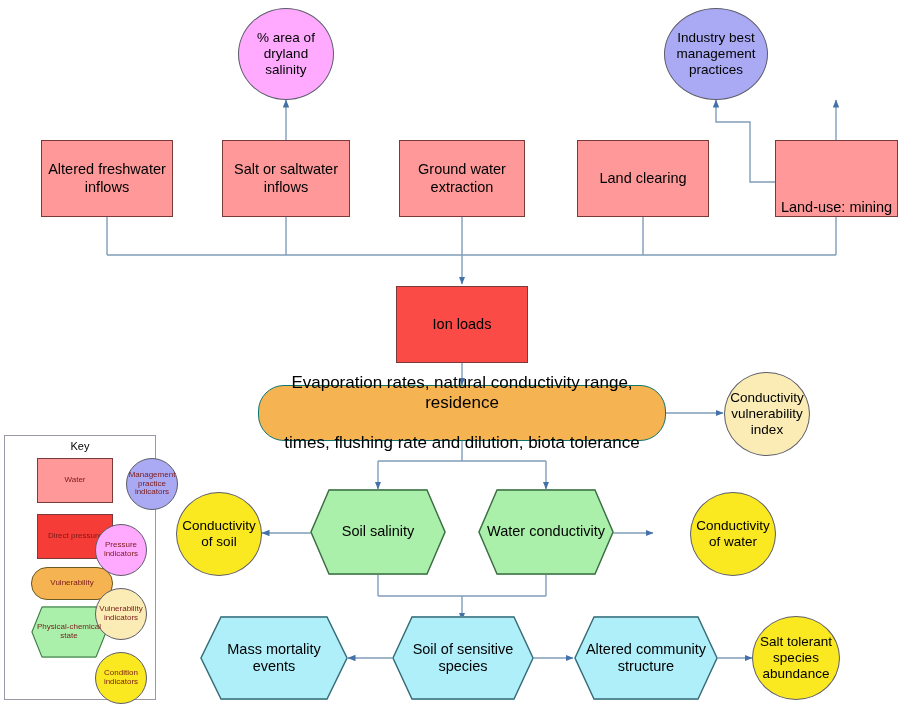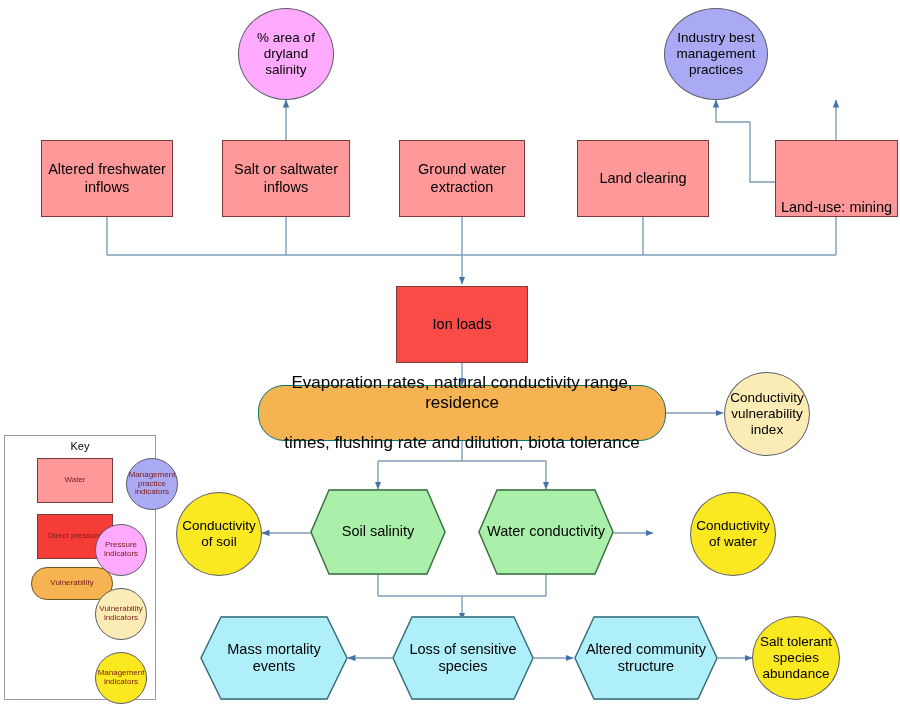--- a/index.html
+++ b/index.html
@@ -182,21 +182,21 @@
       <polygon points="21,1 127,1 147,42 127,83 21,83 1,42" fill="none" stroke="#3a6b74" stroke-width="1.4" vector-effect="non-scaling-stroke"></polygon>
     </svg>
     <span class="lbl">Mass mortality events</span>
   </div>
 
   <div class="node hex hexblue" style="left:392px;top:616px;width:142px;height:84px;position:absolute;">
     <div class="hexbg"></div>
     <svg class="hexln" viewBox="0 0 142 84" preserveAspectRatio="none">
       <polygon points="20,1 122,1 141,42 122,83 20,83 1,42" fill="none" stroke="#3a6b74" stroke-width="1.4" vector-effect="non-scaling-stroke"></polygon>
     </svg>
-    <span class="lbl">Loss of sensitive species</span>
+    <span class="lbl">Soil of sensitive species</span>
   </div>
 
   <div class="node hex hexblue" style="left:574px;top:616px;width:144px;height:84px;position:absolute;">
     <div class="hexbg"></div>
     <svg class="hexln" viewBox="0 0 144 84" preserveAspectRatio="none">
       <polygon points="20,1 124,1 143,42 124,83 20,83 1,42" fill="none" stroke="#3a6b74" stroke-width="1.4" vector-effect="non-scaling-stroke"></polygon>
     </svg>
     <span class="lbl">Altered community structure</span>
   </div>
 
@@ -212,31 +212,38 @@
     </div>
 
     <div class="kitem krect kdirect" style="left:32px;top:78px;width:76px;height:45px;">
       <span>Direct pressure</span>
     </div>
 
     <div class="kitem kround" style="left:26px;top:131px;width:82px;height:33px;">
       <span>Vulnerability</span>
     </div>
 
+    <div class="kitem khex kgreen" style="left:26px;top:170px;width:76px;height:52px;">
+      <div class="kbg"></div>
+      <svg style="position:absolute;inset:0;" viewBox="0 0 76 52" preserveAspectRatio="none">
+        <polygon points="11,1 65,1 75,26 65,51 11,51 1,26" fill="none" stroke="#3d6b46" stroke-width="1" vector-effect="non-scaling-stroke"></polygon>
+      </svg>
+      <span class="klbl">Physical-chemical state</span>
+    </div>
 
     <div class="kitem kcircle kc-purple" style="left:90px;top:22px;width:52px;height:52px;margin-left:31px;">
       <span>Management practice indicators</span>
     </div>
 
     <div class="kitem kcircle kc-pink" style="left:90px;top:88px;width:52px;height:52px;">
       <span>Pressure indicators</span>
     </div>
 
     <div class="kitem kcircle kc-cream" style="left:90px;top:152px;width:52px;height:52px;align-items:center;">
       <span>Vulnerability indicators</span>
     </div>
 
     <div class="kitem kcircle kc-yellow" style="left:90px;top:216px;width:52px;height:52px;">
-      <span>Management indicators</span>
+      <span>Condition indicators</span>
     </div>
   </div>
 
 </div>
 
 </body></html>

